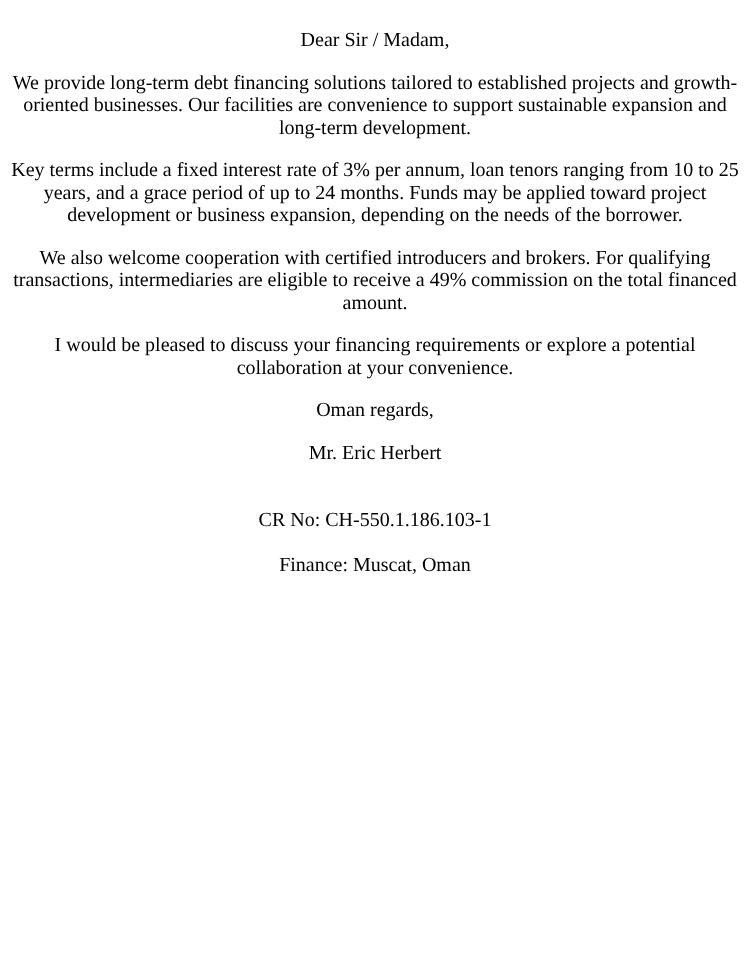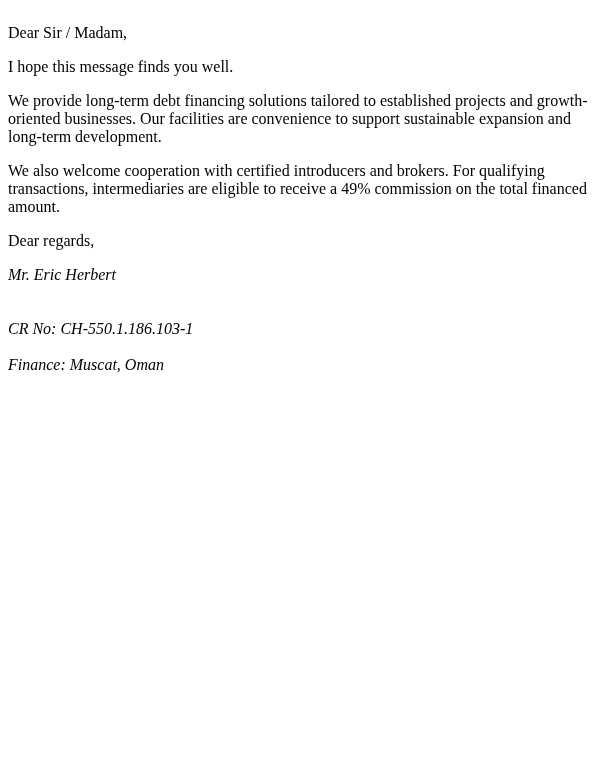--- a/index.html
+++ b/index.html
@@ -10,41 +10,42 @@
     width: 584px;
     min-height: 752px;
     font-family: "Liberation Serif", "DejaVu Serif", serif;
     font-size: 16px;
     line-height: normal;
     color: #000000;
     -webkit-font-smoothing: antialiased;
   }
   p {
     margin: 16px 0;
+    text-align: center;
   }
   .sig-line {
     display: inline;
-    font-style: italic;
   }
 </style>
 </head>
 <body>
 
 <div>
   <p>Dear Sir / Madam,</p>
 
-  <p>I hope this message finds you well.</p>
 
   <p>We provide long-term debt financing solutions tailored to established projects and growth-oriented businesses. Our facilities are convenience to support sustainable expansion and long-term development.</p>
 
+  <p>Key terms include a fixed interest rate of 3% per annum, loan tenors ranging from 10 to 25 years, and a grace period of up to 24 months. Funds may be applied toward project development or business expansion, depending on the needs of the borrower.</p>
 
   <p>We also welcome cooperation with certified introducers and brokers. For qualifying transactions, intermediaries are eligible to receive a 49% commission on the total financed amount.</p>
 
+  <p>I would be pleased to discuss your financing requirements or explore a potential collaboration at your convenience.</p>
 
-  <p>Dear regards,</p>
+  <p>Oman regards,</p>
 
   <p>
     <span class="sig-line">Mr. Eric Herbert</span><br>
     <br>
     <br>
     <span class="sig-line">CR No: CH-550.1.186.103-1</span><br>
     <br>
     <span class="sig-line">Finance: Muscat, Oman</span>
   </p>
 </div>

